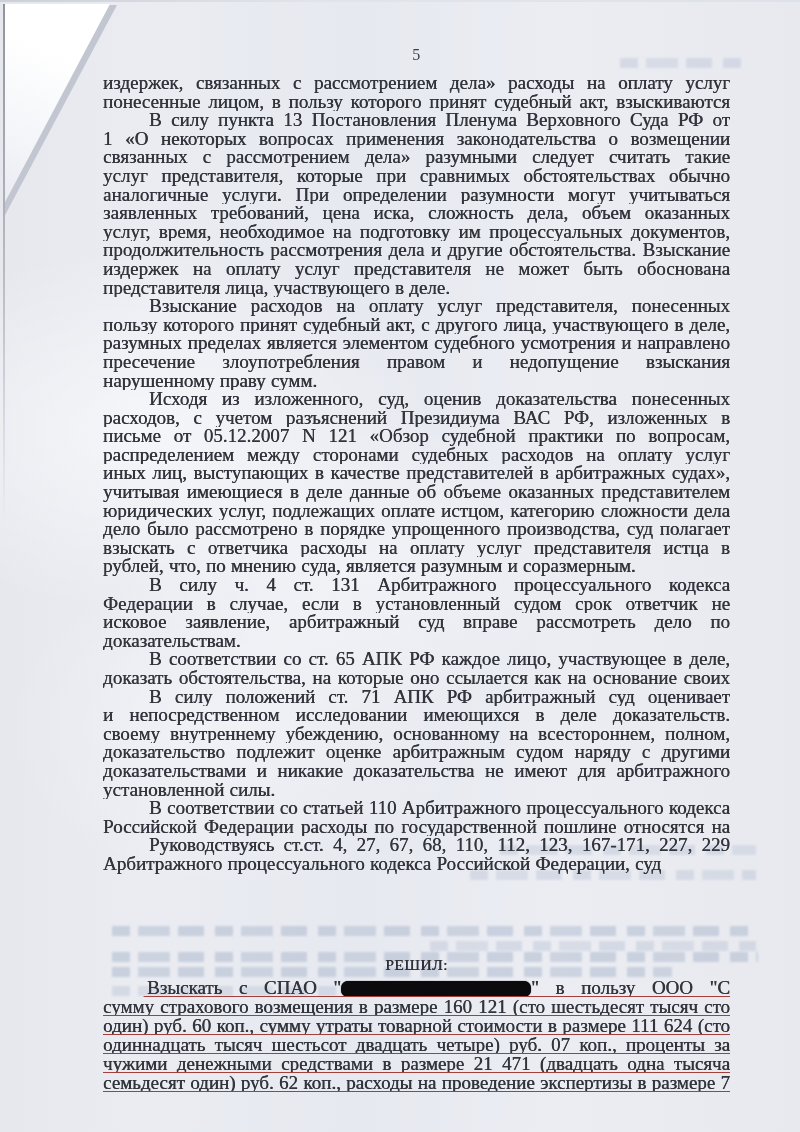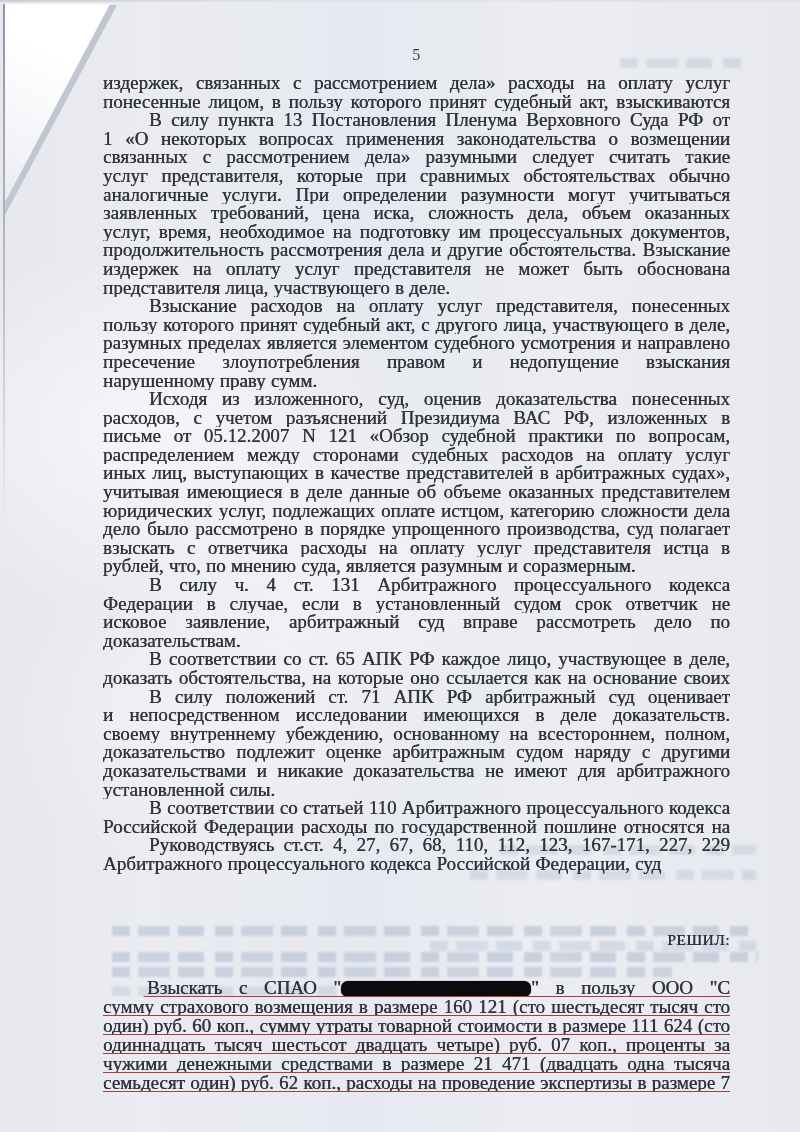--- a/index.html
+++ b/index.html
@@ -23,21 +23,21 @@
     clip-path:polygon(0 0,100% 0,0 100%);
     background:linear-gradient(205deg,#ffffff 30%,#f2f4f8 75%,#e9ebf1);}
   .pagenum{position:absolute; left:103px; top:46px; width:627px; text-align:center;
     font-size:16px; letter-spacing:.5px; color:#3a3c44;}
   .body{position:absolute; left:103px; top:74px; width:627px;}
   .line{height:18.6px; line-height:18.6px; font-size:19px; overflow:hidden;
     text-align:justify; text-align-last:justify; word-spacing:.5px;
     text-shadow:.35px 0 0 currentColor; white-space:normal;}
   .line.end{text-align-last:left;}
   .line.indent{text-indent:46px;}
-  .resolution{position:absolute; left:103px; top:931px; width:627px; text-align:right;
+  .resolution{position:absolute; left:103px; top:956px; width:627px; text-align:center;
     font-size:15.5px; letter-spacing:.5px; color:#2f3138; text-shadow:.35px 0 0 currentColor;}
   .operative{position:absolute; left:103px; top:978px; width:627px;}
   .operative .line{height:19px; line-height:19px; position:relative;}
   .operative .line.first{text-indent:0; padding-left:44px;}
   .redline::after{content:""; position:absolute; left:-4px; right:-7px; bottom:-1.5px;
     height:3px; background:#a53f39; border-radius:2px; filter:blur(.35px);}
   .redline.first::after{left:40px; right:-9px;}
   .redaction{display:inline-block; height:16px; background:#0b0b0d; border-radius:7px;
     transform:translateY(3px); box-shadow:0 0 1px #000;}
   .ghost{position:absolute; height:10px; filter:blur(1.1px); opacity:.5; pointer-events:none;

